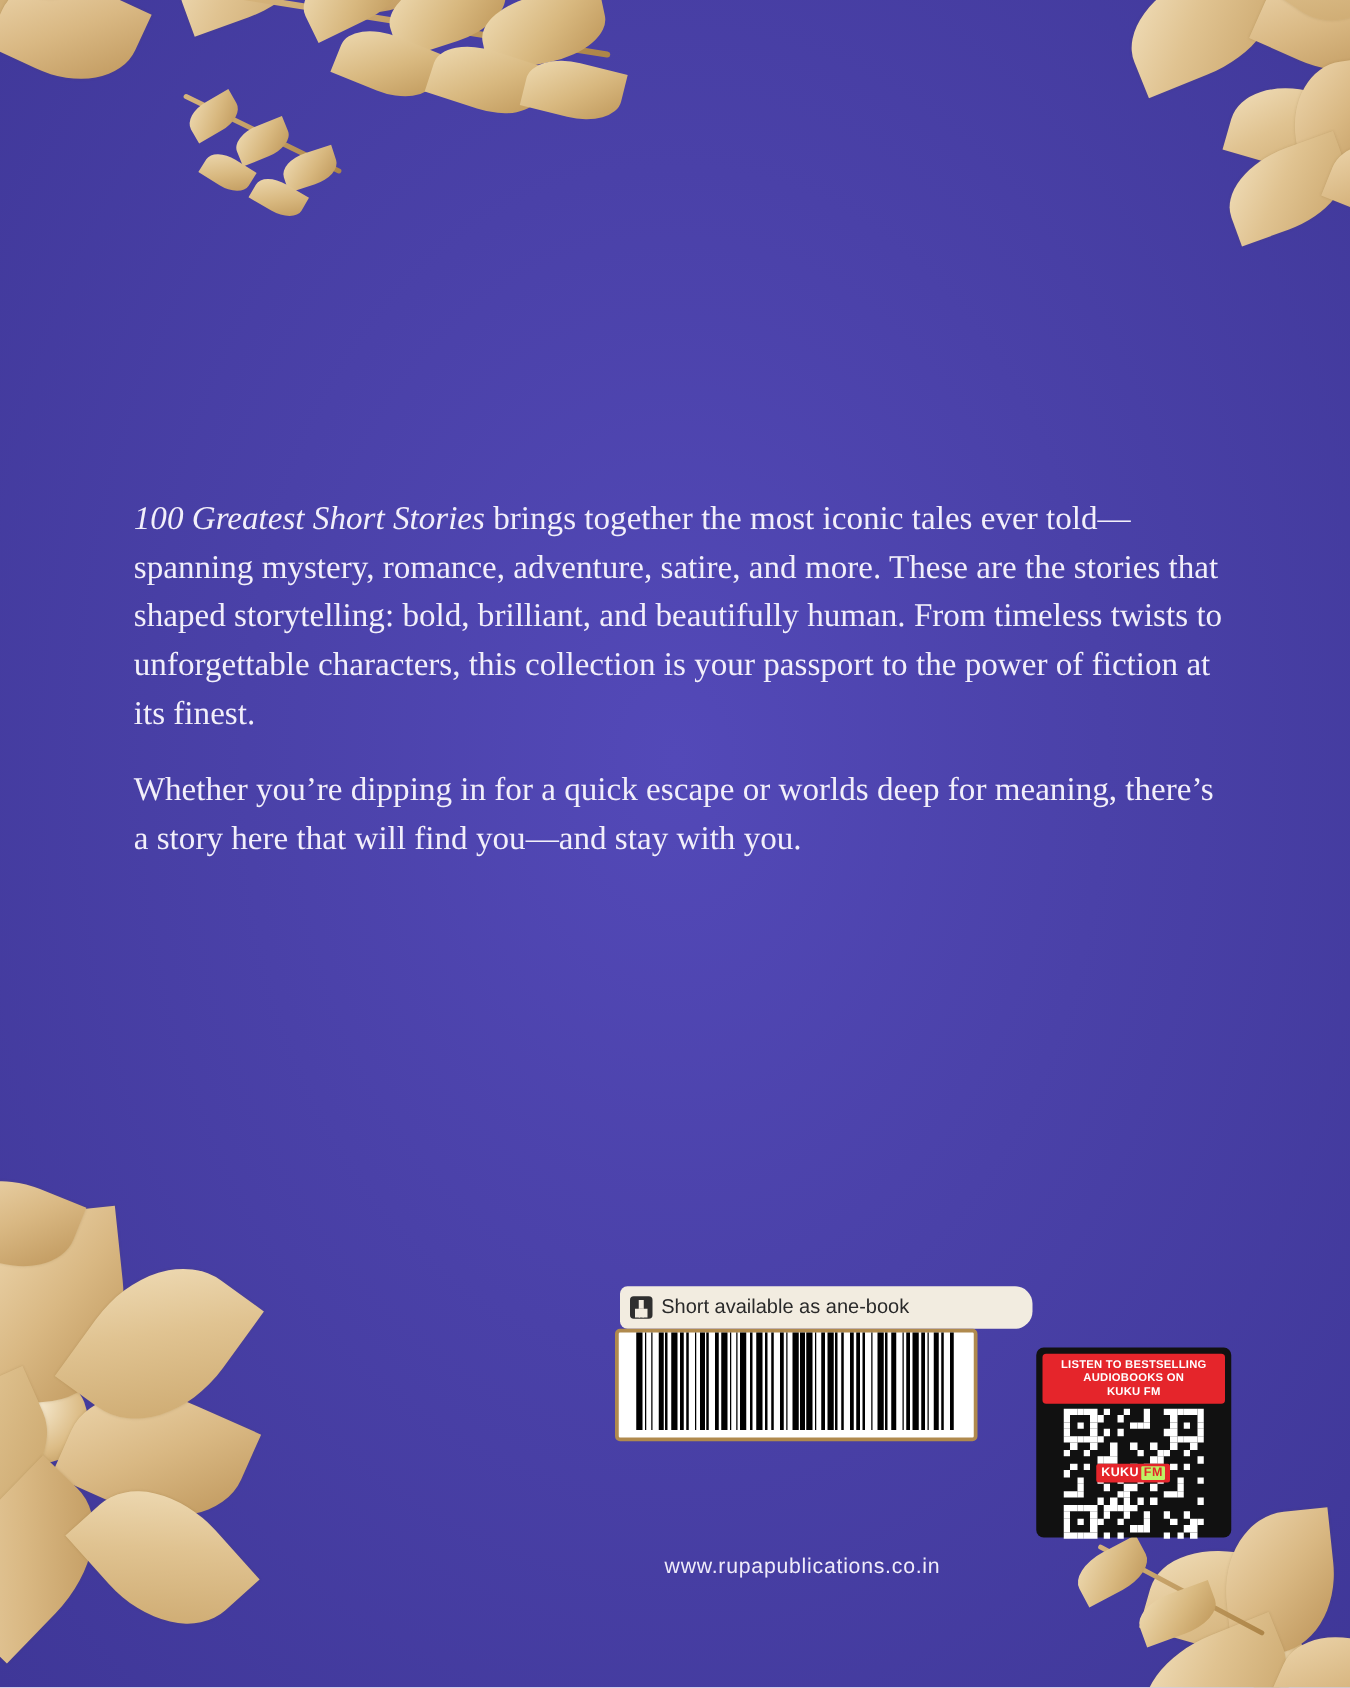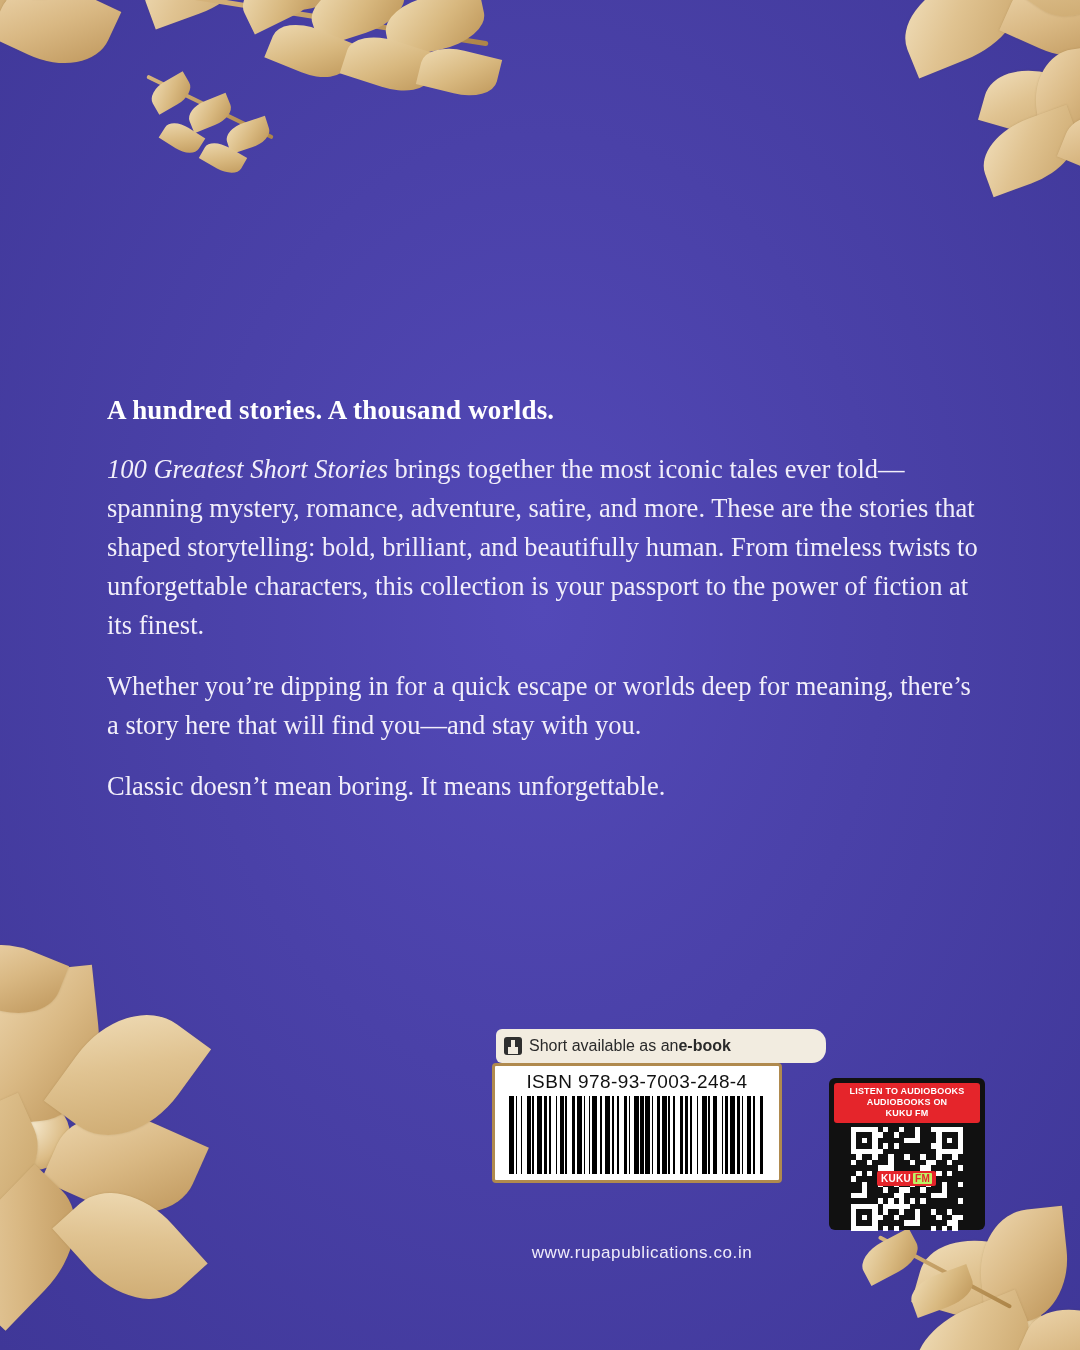--- a/index.html
+++ b/index.html
@@ -132,21 +132,21 @@
     flex: 0 0 auto;
   }
   .ebook .dl::after {
     content: "";
     position: absolute;
     left: 7px; top: 3px;
     width: 4px; height: 7px;
     background: #f2ece0;
     box-shadow: -3px 7px 0 0 #f2ece0, 3px 7px 0 0 #f2ece0, 0 7px 0 0 #f2ece0;
   }
-  .ebook b { font-weight: bold; }
+  .ebook b { font-weight: normal; }
 
   
   .barcode-panel {
     position: absolute;
     left: 492px;
     top: 1063px;
     width: 290px;
     background: #ffffff;
     border: 3px solid #b08a4e;
     border-radius: 4px;
@@ -337,35 +337,32 @@
     <div class="petal" style="left:80px; top:10px; width:120px; height:80px; transform:rotate(16deg);"></div>
     <div class="petal alt" style="left:140px; top:-20px; width:88px; height:112px; transform:rotate(-6deg);"></div>
     <div class="petal" style="left:70px; top:80px; width:124px; height:78px; transform:rotate(-22deg);"></div>
     <div class="petal alt" style="left:185px; top:80px; width:108px; height:74px; transform:rotate(24deg);"></div>
     <div class="stem" style="left:30px; top:40px; width:150px; height:4px; transform:rotate(28deg);"></div>
     <div class="leaf" style="left:20px; top:10px; width:60px; height:34px; transform:rotate(-28deg);"></div>
     <div class="leaf" style="left:70px; top:44px; width:64px; height:34px; transform:rotate(-20deg);"></div>
   </div>
 
   <div class="copy">
-    <p class="tagline">A hundred stories. A thousand worlds.</p>
     <p class="para"><em>100 Greatest Short Stories</em><span> brings together the most iconic tales ever told—spanning mystery, romance, adventure, satire, and more. These are the stories that shaped storytelling: bold, brilliant, and beautifully human. From timeless twists to unforgettable characters, this collection is your passport to the power of fiction at its finest.</span></p>
     <p class="para">Whether you’re dipping in for a quick escape or worlds deep for meaning, there’s a story here that will find you—and stay with you.</p>
-    <p class="para">Classic doesn’t mean boring. It means unforgettable.</p>
   </div>
 
   <div class="ebook">
     <span class="dl"></span>
     <span>Short available as an </span>
       <b>e-book</b>
   </div>
 
 
   <div class="barcode-panel">
-    <div class="isbn-text">ISBN 978-93-7003-248-4</div>
     <div class="bars" id="bars">
         <i style="width: 5.7px; background: rgb(0, 0, 0);"></i>
         <i style="width: 1.9px; background: transparent;"></i>
         <i style="width: 1.9px; background: rgb(0, 0, 0);"></i>
         <i style="width: 3.8px; background: transparent;"></i>
         <i style="width: 1.9px; background: rgb(0, 0, 0);"></i>
         <i style="width: 5.7px; background: transparent;"></i>
         <i style="width: 3.8px; background: rgb(0, 0, 0);"></i>
         <i style="width: 1.9px; background: transparent;"></i>
         <i style="width: 1.9px; background: rgb(0, 0, 0);"></i>
@@ -450,21 +447,21 @@
         <i style="width: 5.7px; background: transparent;"></i>
         <i style="width: 3.8px; background: rgb(0, 0, 0);"></i>
         <i style="width: 1.9px; background: transparent;"></i>
       </div>
   </div>
 
   <div class="website">www.rupapublications.co.in</div>
 
   <div class="kuku">
     <div class="kuku-head">
-      <div>LISTEN TO AUDIOBOOKS</div>
+      <div>LISTEN TO BESTSELLING</div>
       <div>AUDIOBOOKS ON</div>
       <div>KUKU FM</div>
     </div>
     <div class="qr-wrap">
       <div class="qr" id="qr">
           <span class="on"></span>
           <span class="on"></span>
           <span class="on"></span>
           <span class="on"></span>
           <span class="on"></span>

